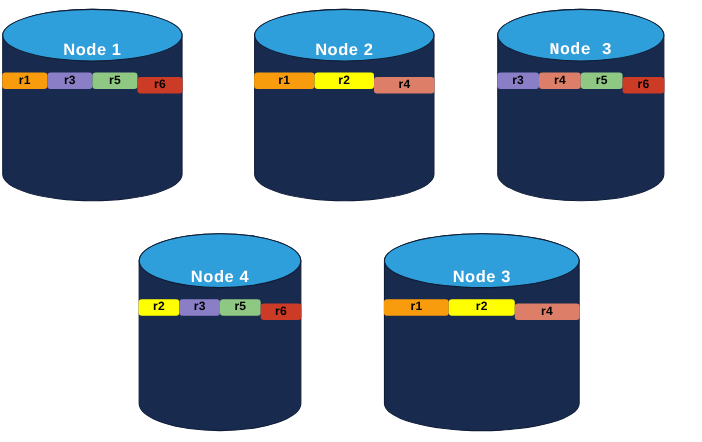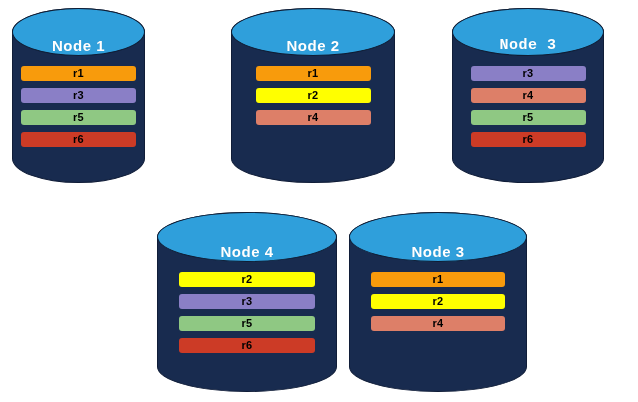--- a/index.html
+++ b/index.html
@@ -62,21 +62,21 @@
     white-space: nowrap;
     padding-bottom: 2px;
     text-shadow: 0 0 1px rgba(0,0,0,0.10);
   }
 
   .replica-list {
     position: absolute;
     left: 0;
     width: 100%;
     display: flex;
-    flex-direction: column;
+    flex-direction: row;
     align-items: center;
   }
 
   .replica {
     position: relative;
     height: 15px;
     border-radius: 3px;
     display: flex;
     align-items: center;
     justify-content: center;
@@ -90,21 +90,21 @@
     font-weight: bold;
     font-size: 11px;
     line-height: 1;
     letter-spacing: 0.2px;
   }
 </style>
 </head>
 <body>
 
 <div id="canvas">
-    <div class="node" style="left: 12px; top: 8px; width: 133px; height: 175px;">
+    <div class="node" style="left: 2px; top: 8px; width: 152px; height: 175px; padding-left: 12px;">
       <div class="cyl-body"></div>
       <div class="cyl-top" style="top: 0px; height: 48px;">
         <div class="node-label">Node  1</div>
       </div>
       <div class="replica-list" style="top: 58px;">
         <div class="replica" style="width: 115px; background: rgb(248, 155, 12);">
           <span class="replica-label">r1</span>
         </div>
         <div class="replica" style="width: 115px; background: rgb(138, 127, 198);">
           <span class="replica-label">r3</span>
@@ -147,21 +147,21 @@
           <span class="replica-label">r4</span>
         </div>
         <div class="replica" style="width: 115px; background: rgb(143, 200, 131);">
           <span class="replica-label">r5</span>
         </div>
         <div class="replica" style="width: 115px; background: rgb(204, 59, 38);">
           <span class="replica-label">r6</span>
         </div>
       </div>
     </div>
-    <div class="node" style="left: 126px; top: 212px; width: 180px; height: 180px; margin-left: 31px;">
+    <div class="node" style="left: 126px; top: 212px; width: 148px; height: 180px;">
       <div class="cyl-body"></div>
       <div class="cyl-top" style="top: 0px; height: 50px;">
         <div class="node-label">Node  4</div>
       </div>
       <div class="replica-list" style="top: 60px;">
         <div class="replica" style="width: 136px; background: rgb(255, 255, 0);">
           <span class="replica-label">r2</span>
         </div>
         <div class="replica" style="width: 136px; background: rgb(138, 127, 198);">
           <span class="replica-label">r3</span>

